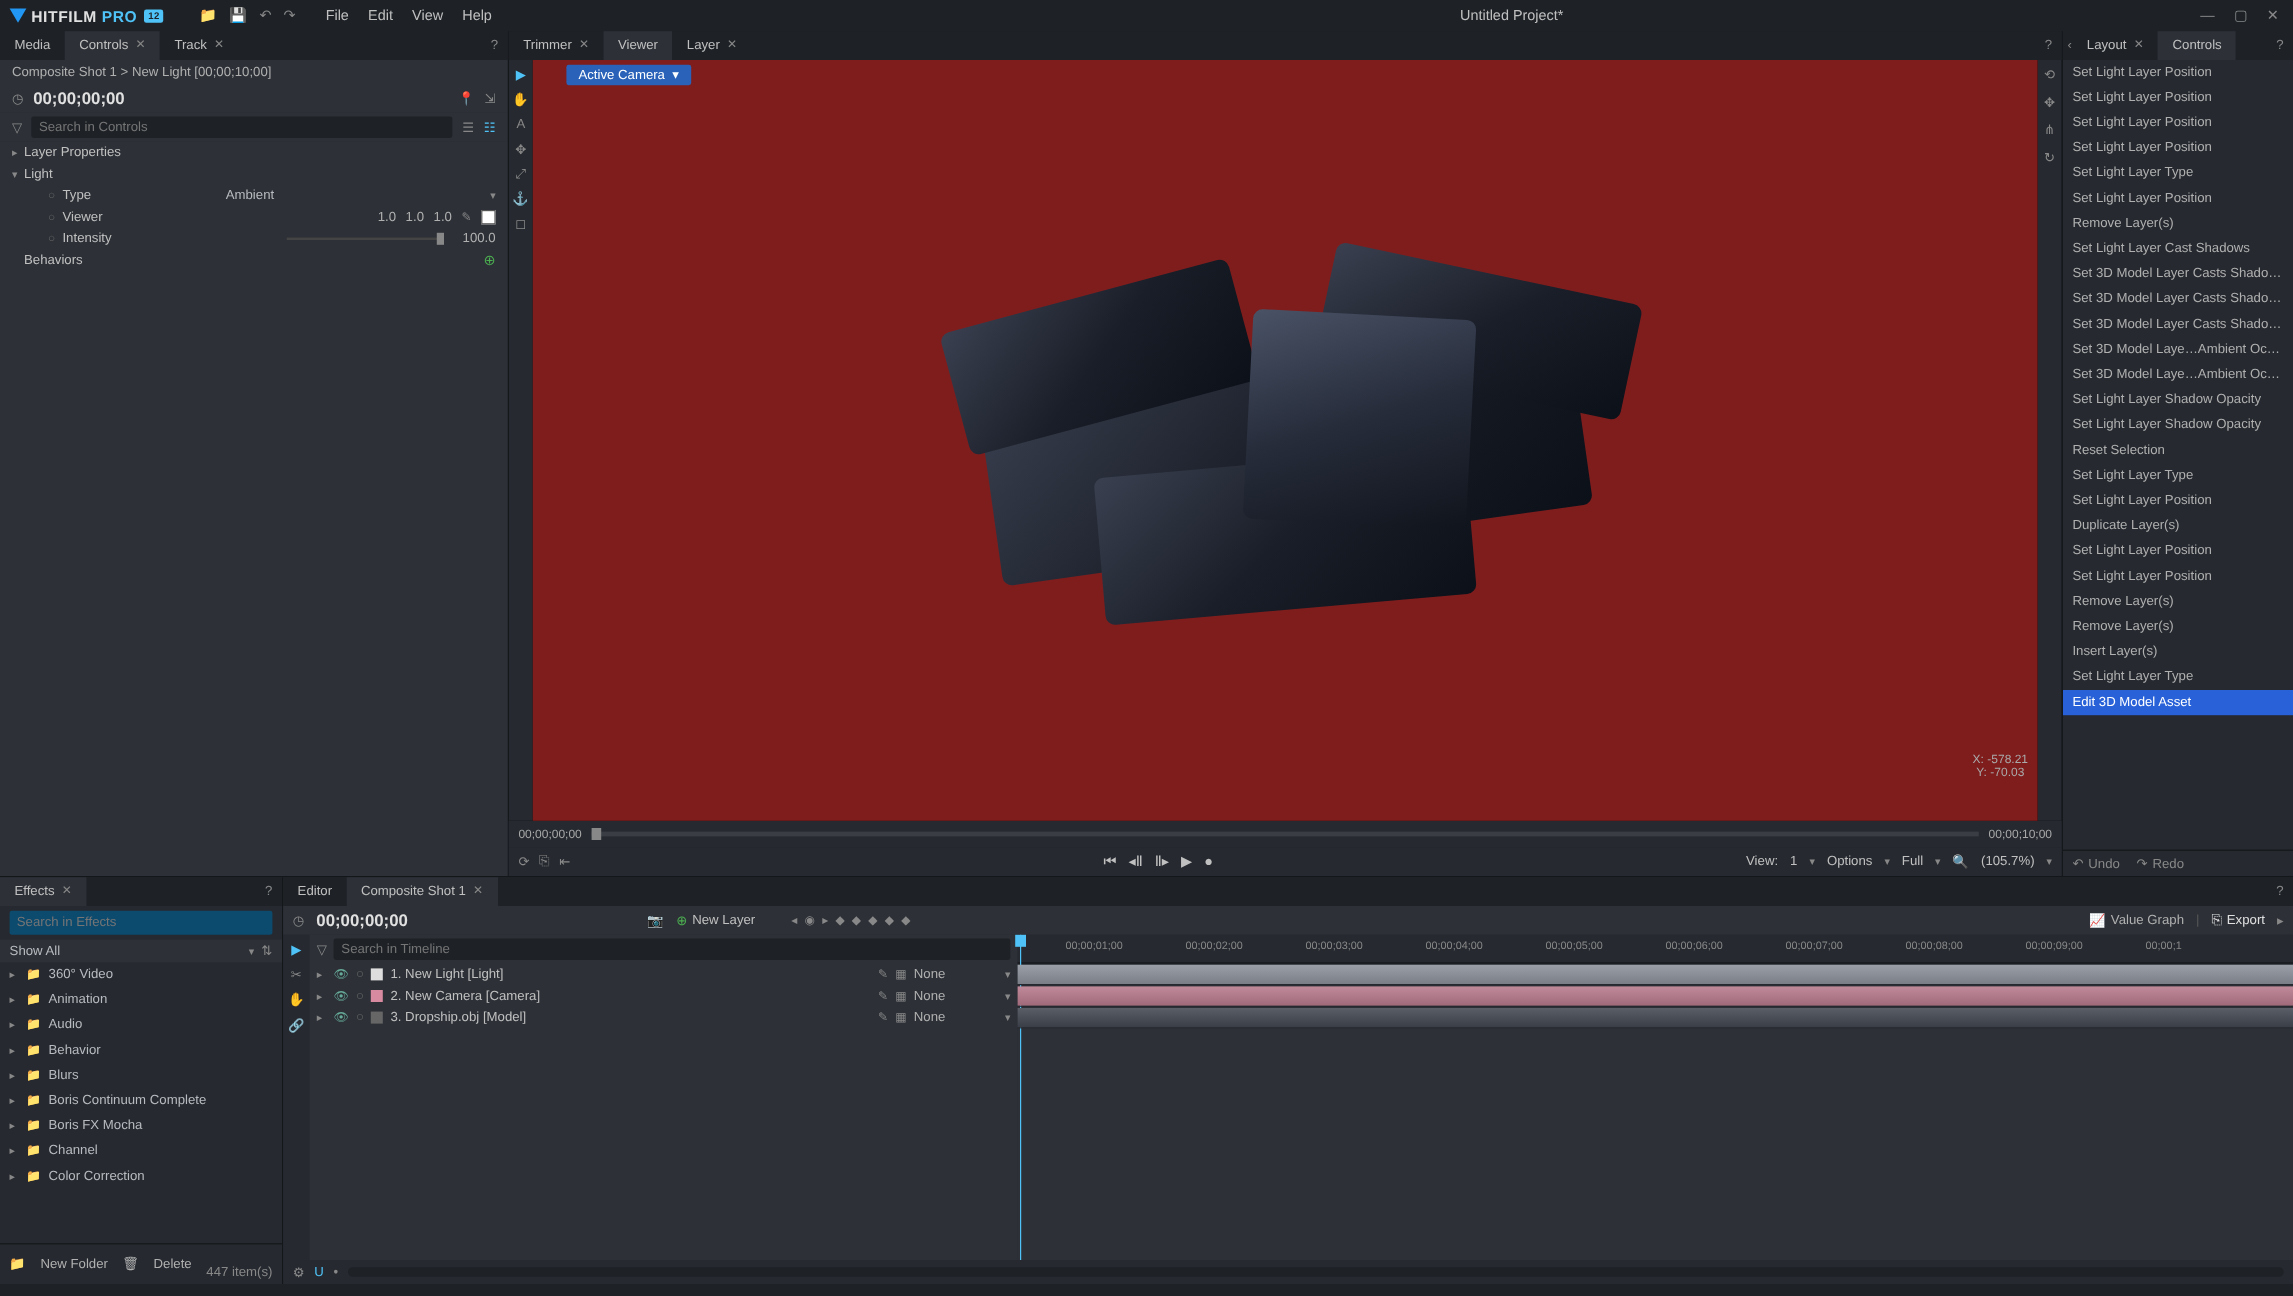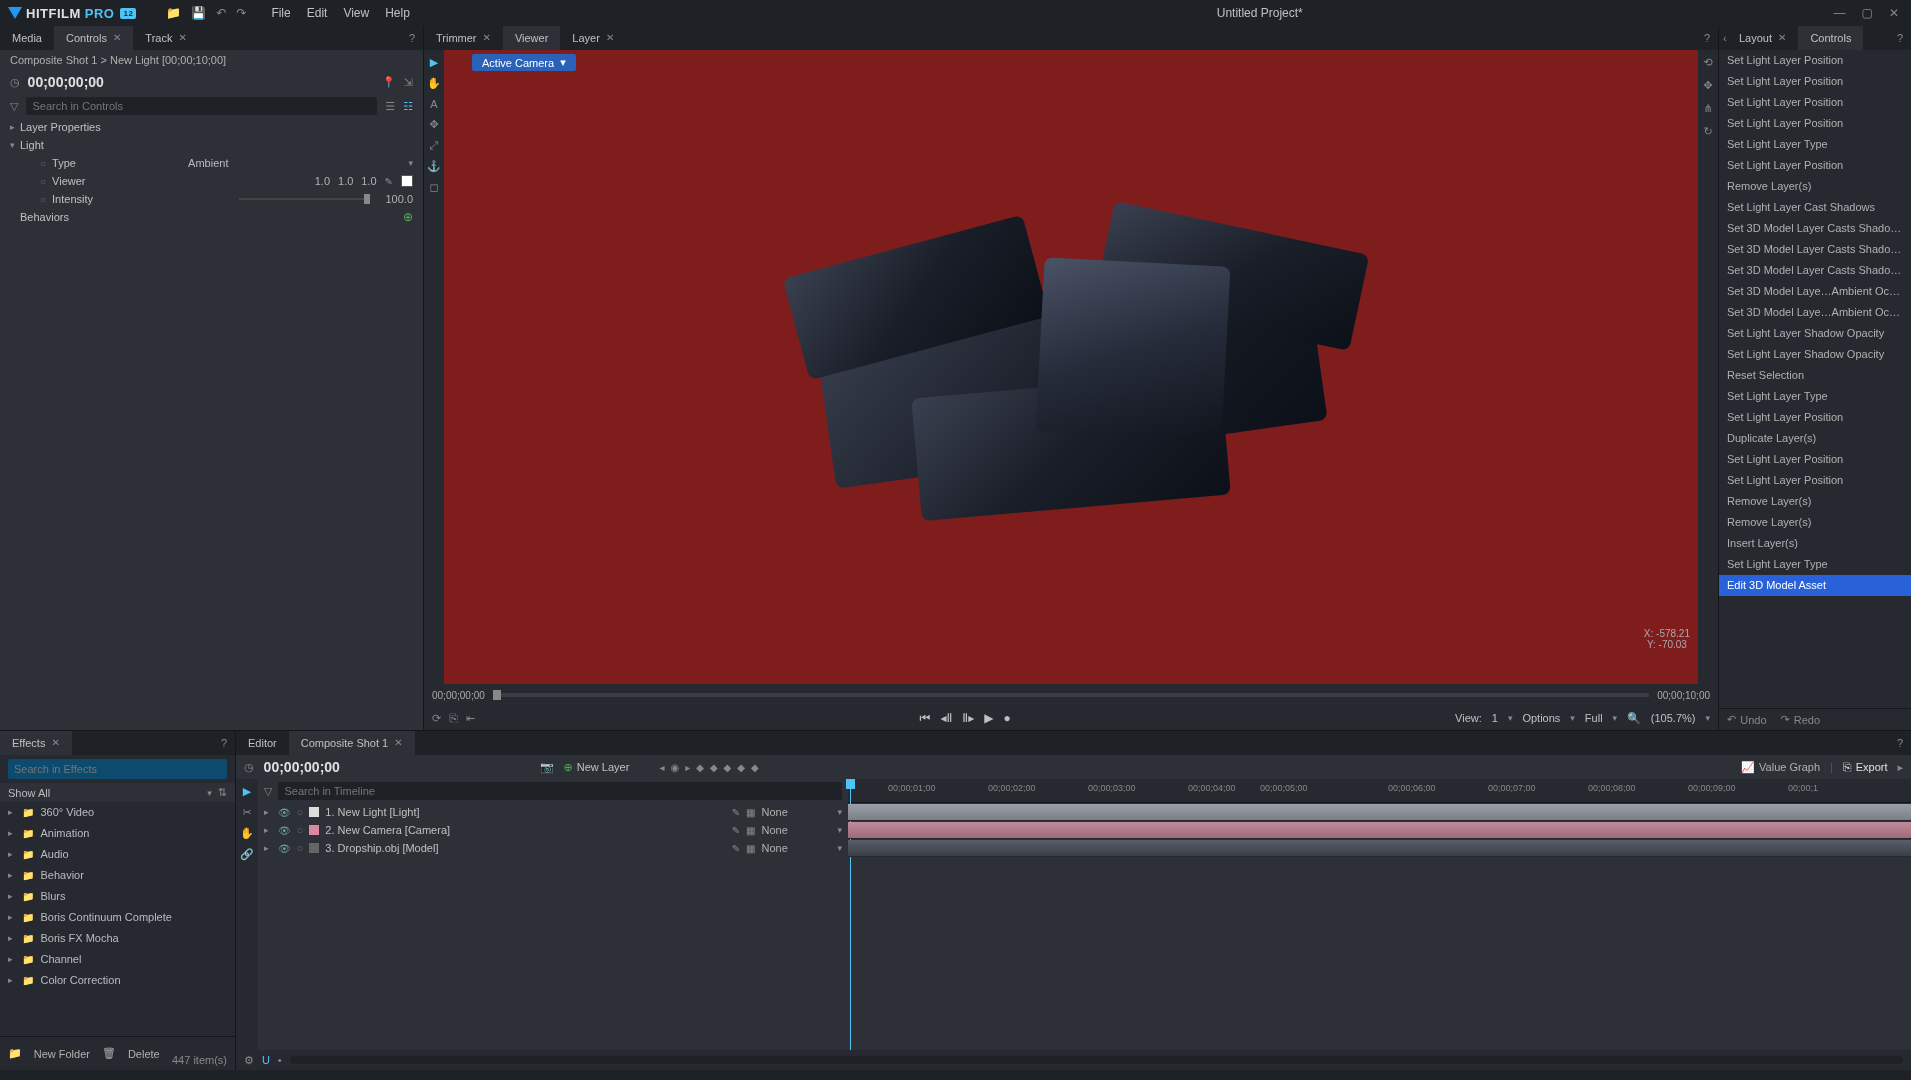--- a/index.html
+++ b/index.html
@@ -542,21 +542,21 @@
               <span class="caret">▾</span>
             </div>
           </div>
       </div>
       <div class="timeline-area">
         <div class="ruler" id="ruler">
             <span class="tick" style="left: 40px;">00;00;01;00</span>
             <span class="tick" style="left: 140px;">00;00;02;00</span>
             <span class="tick" style="left: 240px;">00;00;03;00</span>
             <span class="tick" style="left: 340px;">00;00;04;00</span>
-            <span class="tick" style="left: 412px;">00;00;05;00</span>
+            <span class="tick" style="left: 440px;">00;00;05;00</span>
             <span class="tick" style="left: 540px;">00;00;06;00</span>
             <span class="tick" style="left: 640px;">00;00;07;00</span>
             <span class="tick" style="left: 740px;">00;00;08;00</span>
             <span class="tick" style="left: 840px;">00;00;09;00</span>
             <span class="tick" style="left: 940px;">00;00;1</span>
           </div>
         <div class="playhead"></div>
         <div class="tl-tracks" id="tl-tracks">
             <div class="tl-track">
               <div class="clip white"></div>

